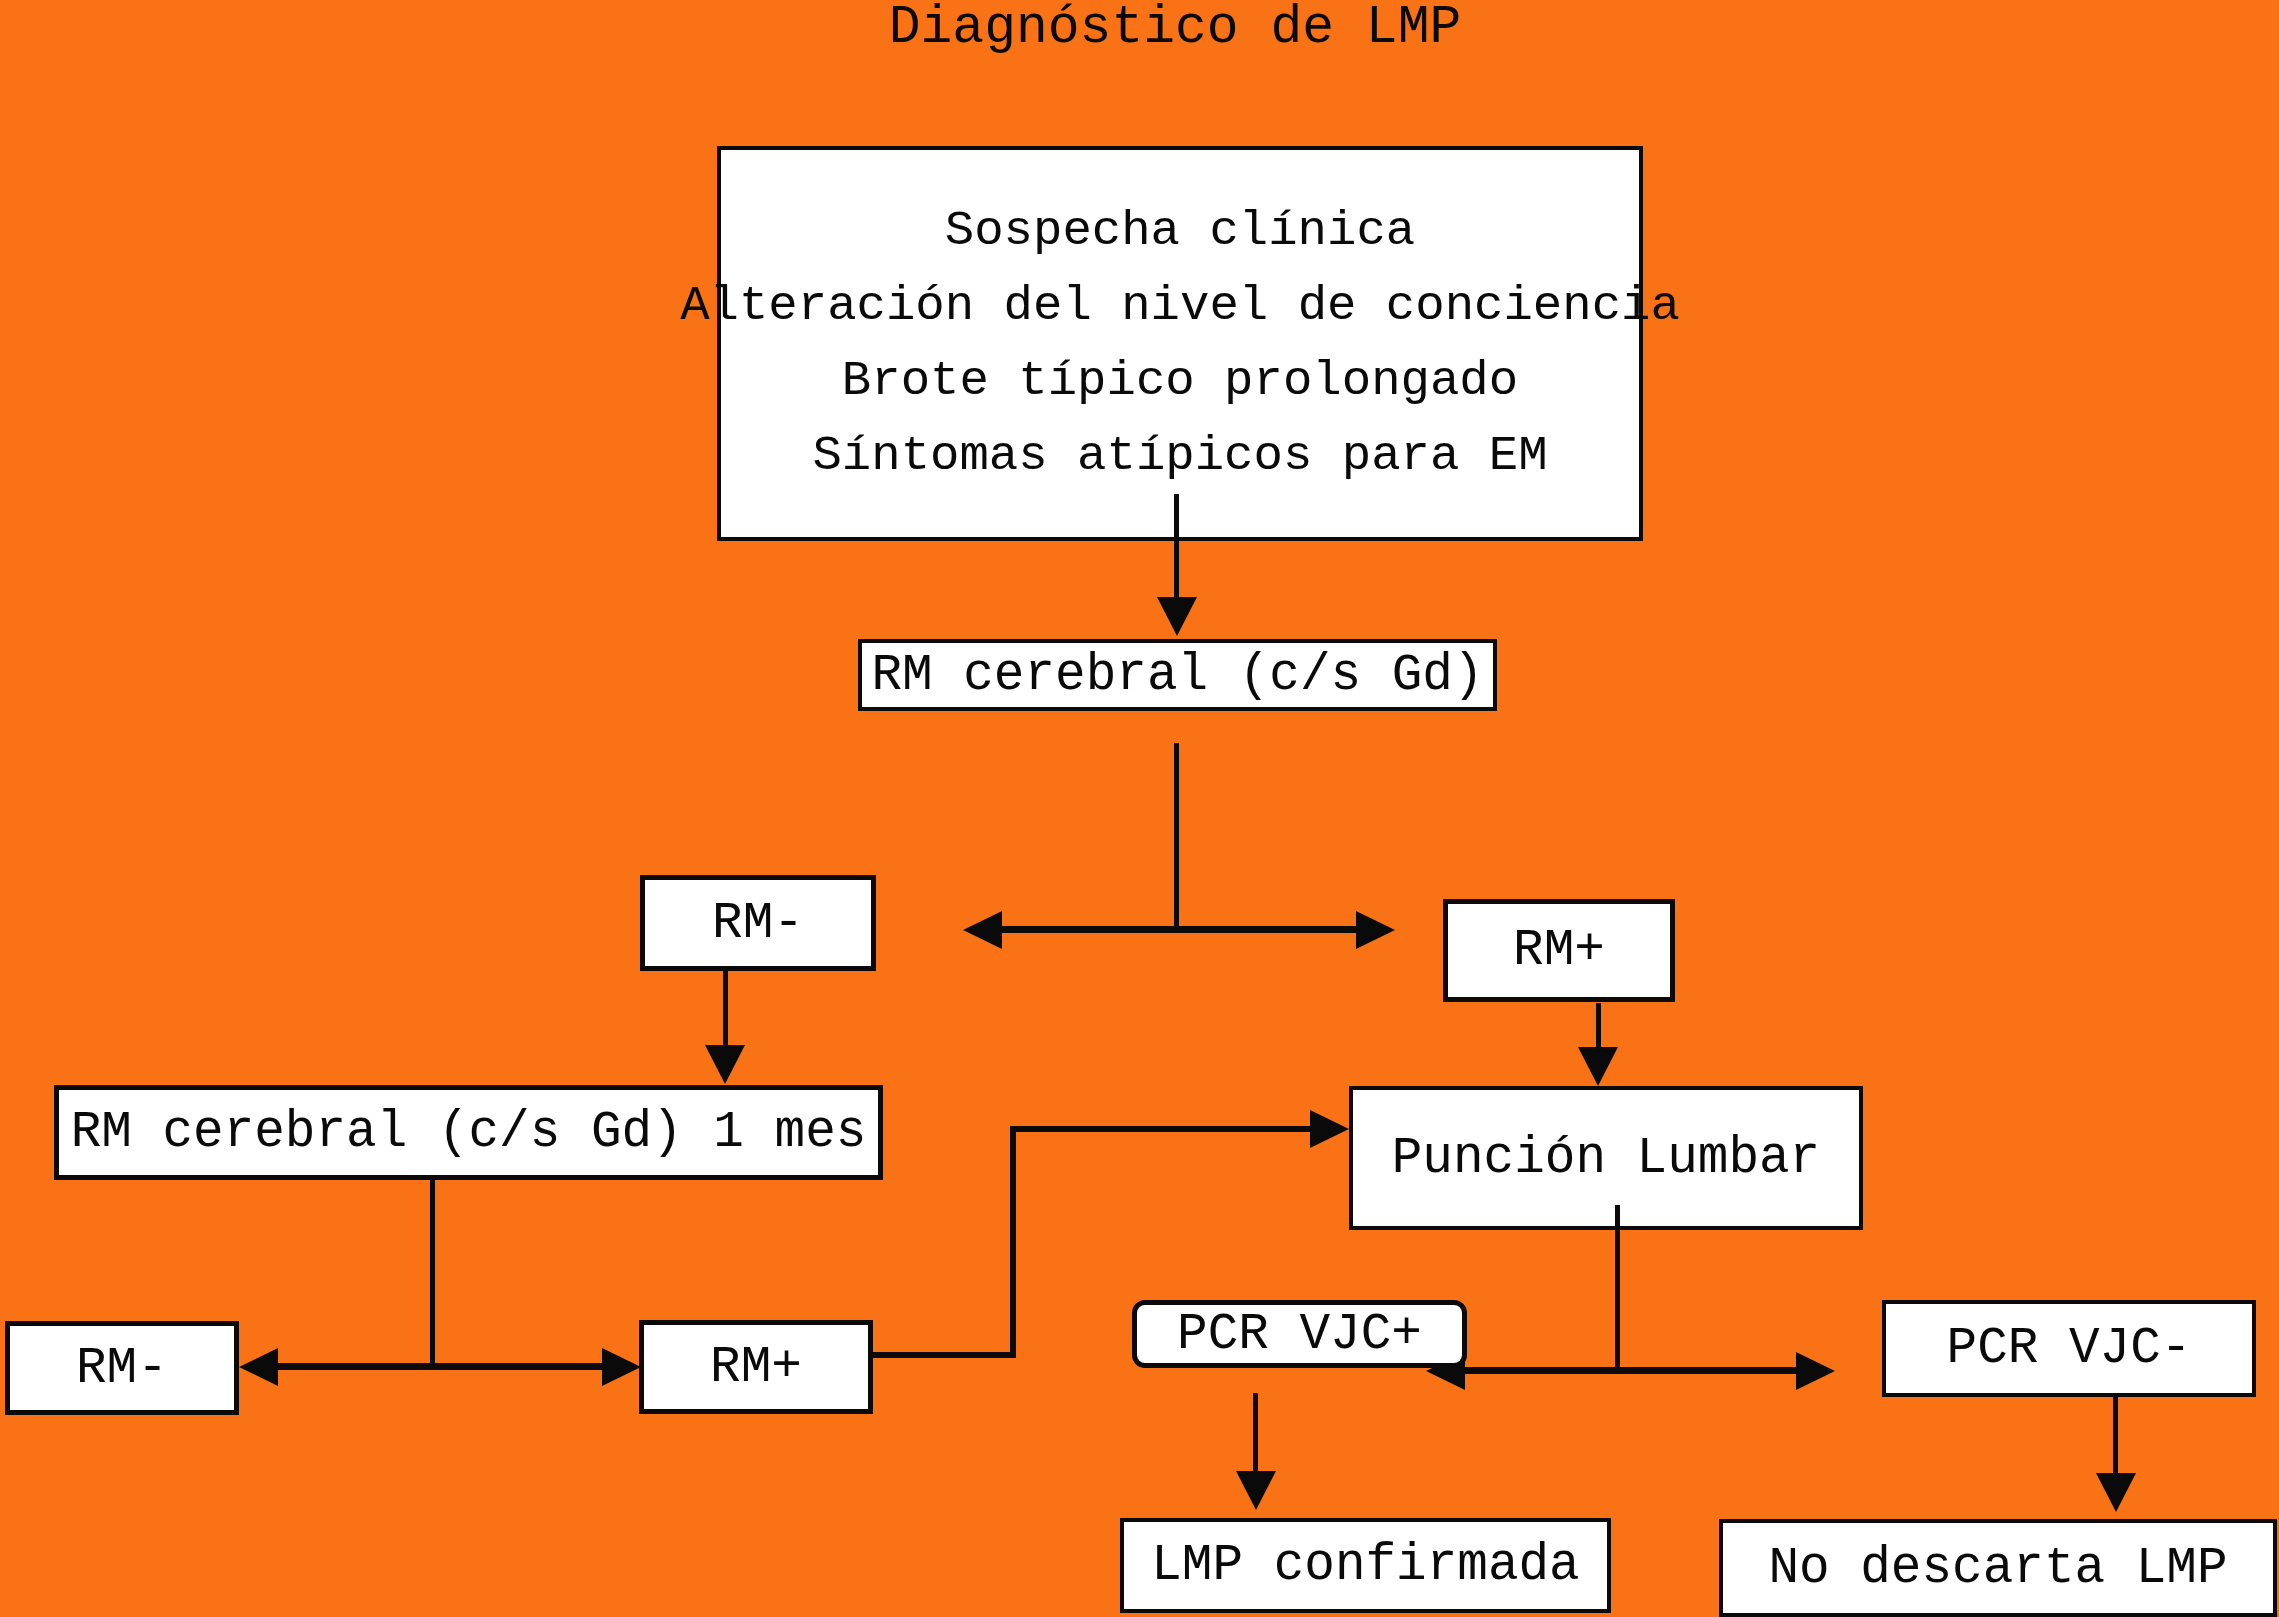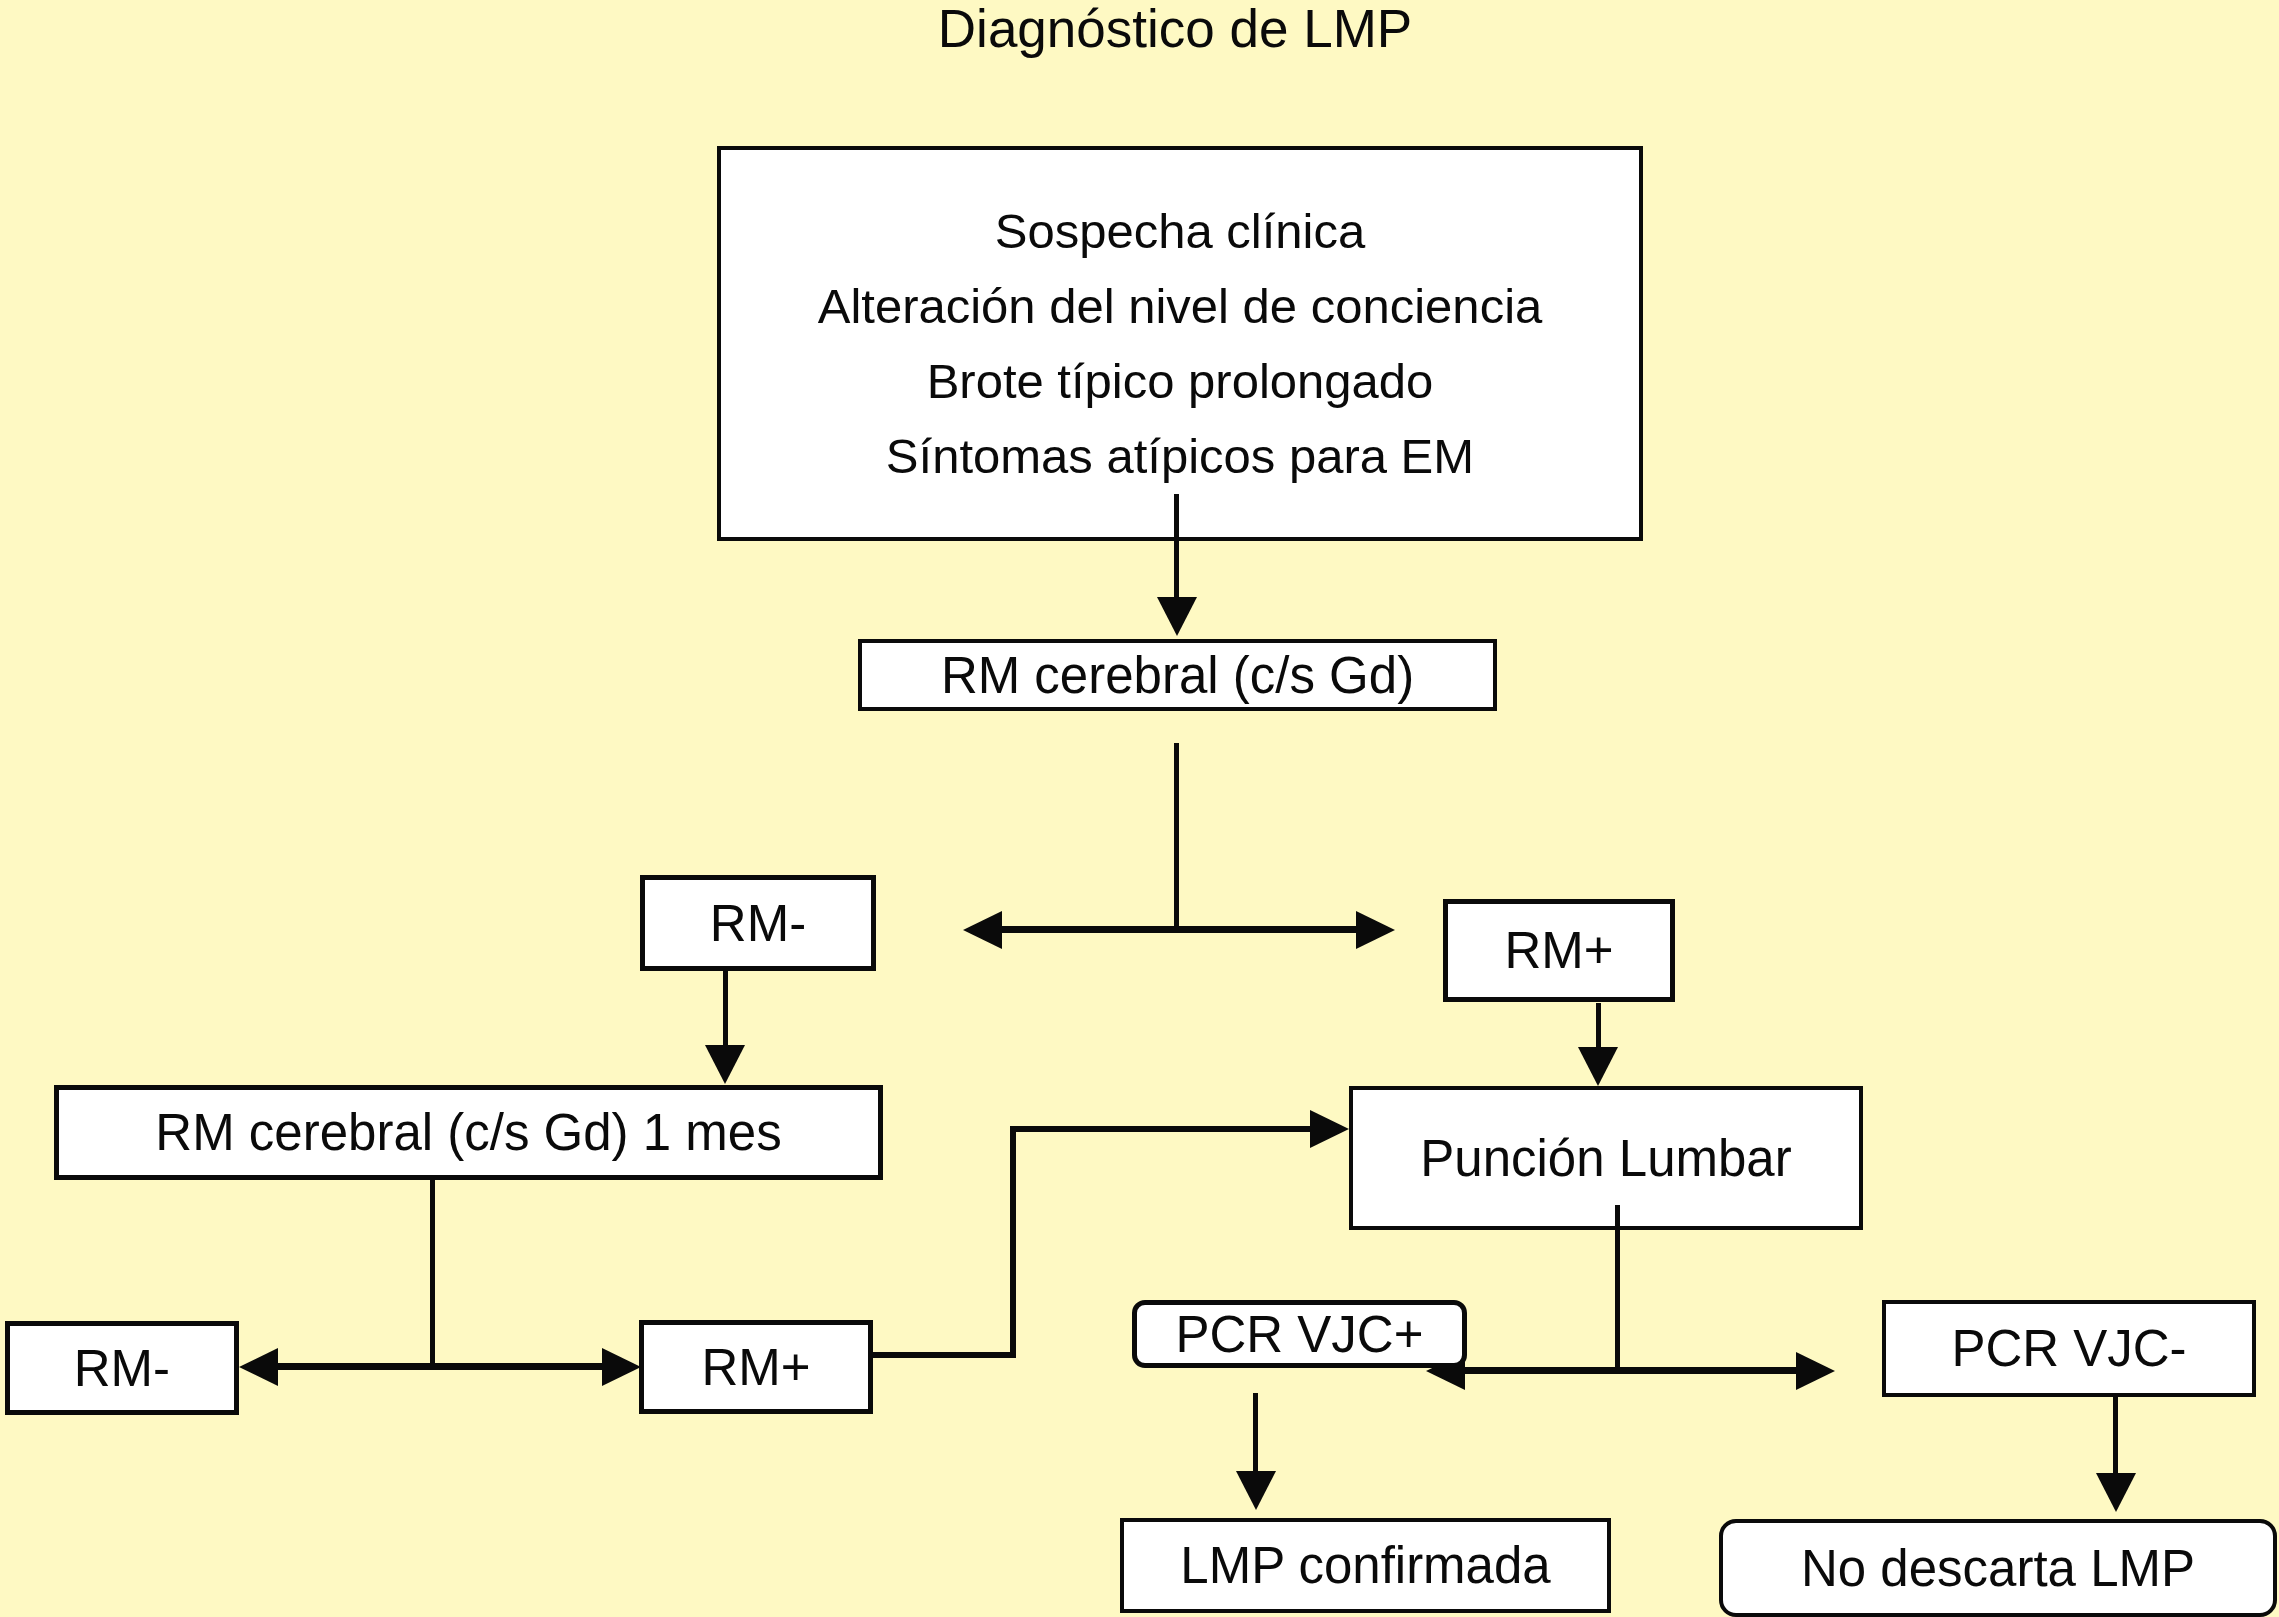--- a/index.html
+++ b/index.html
@@ -1,20 +1,20 @@
 <!DOCTYPE html>
 <html><head>
 <meta charset="utf-8">
 <style>
   html,body{margin:0;padding:0;background:#ffffff;}
   .canvas{
     position:relative;
     width:2279px;height:1618px;
-    background:#fef9c3;
-    font-family:Liberation Sans, sans-serif;
+    background:#f97316;
+    font-family:Liberation Mono, monospace;
     color:#0a0a0a;
     overflow:hidden;
   }
   .title{
     position:absolute;
     left:712px;top:0;width:926px;height:59px;
     font-size:53px;line-height:57px;
     text-align:center;
     white-space:nowrap;
   }
@@ -134,18 +134,18 @@
   <div class="vline" style="left:1253px;top:1393px;width:4.9px;height:80px;"></div>
   <div class="ah-d" style="left:1236px;top:1471px;"></div>
 
   <div class="vline" style="left:2113px;top:1397px;width:4.9px;height:78px;"></div>
   <div class="ah-d" style="left:2096px;top:1473px;"></div>
 
   <div class="box" style="left:1120px;top:1518px;width:491px;height:95px;">
     <span>LMP confirmada</span>
   </div>
 
-  <div class="box" style="left:1719px;top:1519px;width:558px;height:98px;border-radius:17px;">
+  <div class="box" style="left:1719px;top:1519px;width:558px;height:98px;">
     <span>No descarta LMP</span>
   </div>
 
 </div>
 
 
 </body></html>

